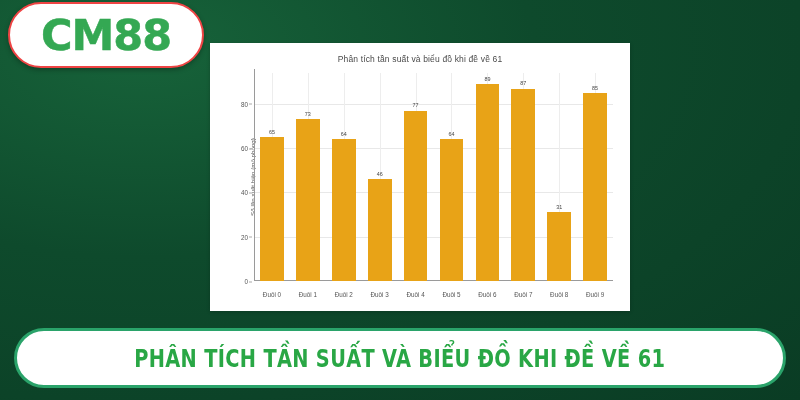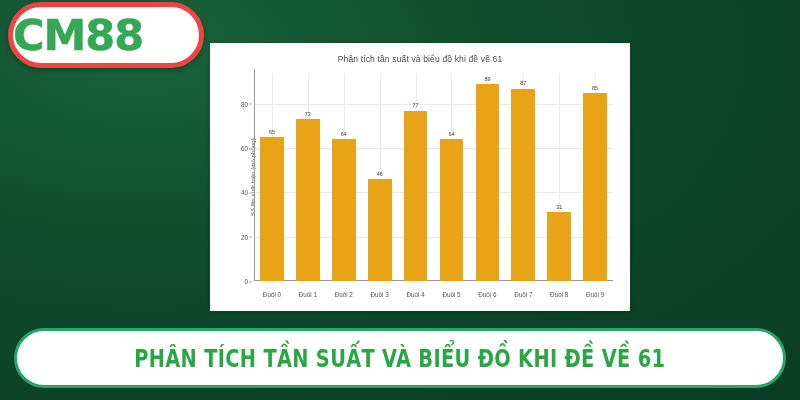--- a/index.html
+++ b/index.html
@@ -12,23 +12,23 @@
   }
   #bg-gradient{
     position:absolute; inset:0;
     background:
       radial-gradient(ellipse at 18% 12%, #17633a 0%, #0e4a2c 42%, #0a3c24 100%);
   }
   
   #logo-wrap{
     position:absolute; left:8px; top:2px;
     width:196px; height:66px;
-    display:flex; align-items:center; 
+    display:flex; align-items:center; justify-content:center;
     background:#ffffff;
-    border:5px solid #ef4444;
+    border:2px solid #ef4444;
     border-radius:34px;
     box-shadow:0 2px 5px rgba(0,0,0,.28);
   }
   #logo-text{
     font-family:"DejaVu Sans", sans-serif;
     font-weight:bold;
     font-size:43px;
     letter-spacing:-1px;
     color:#34a853;
     line-height:1;

